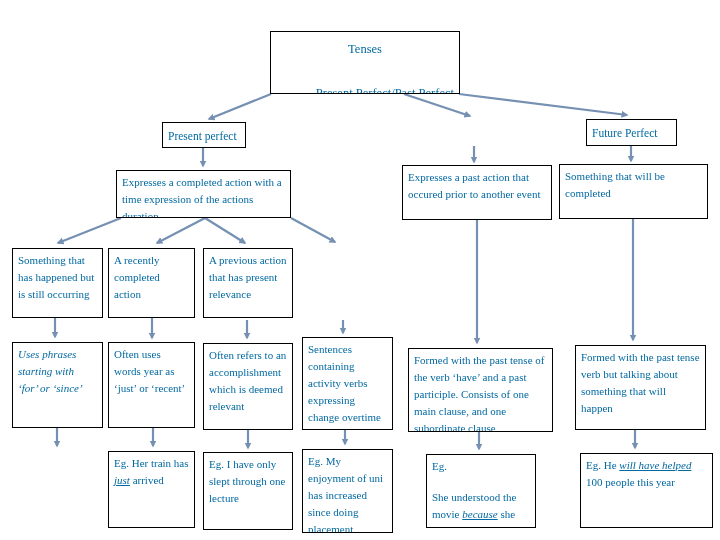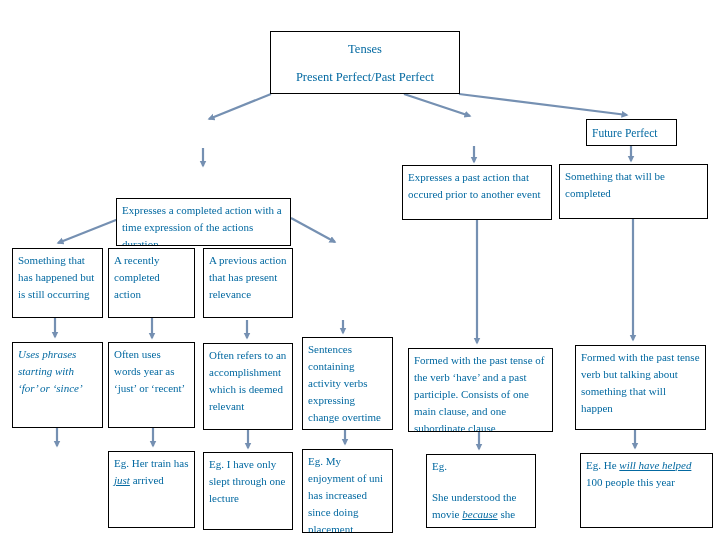--- a/index.html
+++ b/index.html
@@ -23,21 +23,21 @@
     box-sizing: border-box;
     border: 1px solid var(--color-border, #000);
     background: var(--color-bg, #fff);
     font-size: 11px;
     line-height: 1.55;
     padding: 3px 5px;
     overflow: hidden;
   }
   .title-box { text-align: center; font-size: 12.5px; line-height: 1.3; }
   .title-box .t1 { margin-top: 6px; }
-  .title-box .t2 { margin-top: 12px; }
+  .title-box .t2 { margin-top: 28px; text-align: right; }
   .label-box { font-size: 11.5px; padding-top: 5px; }
   .em { font-style: italic; text-decoration: underline; }
   .eg-gap { margin-top: 14px; }
 </style>
 </head>
 <body>
 
 <div id="canvas">
 
   <svg id="connector-layer">
@@ -68,23 +68,24 @@
     <line class="connector" x1="633" y1="219" x2="633" y2="340" marker-end="url(#ah)"></line>
     <line class="connector" x1="479" y1="432" x2="479" y2="449" marker-end="url(#ah)"></line>
     <line class="connector" x1="635" y1="430" x2="635" y2="448" marker-end="url(#ah)"></line>
   </svg>
 
   <div class="box title-box" style="left:270px; top:31px; width:190px; height:63px;">
     <div class="t1">Tenses</div>
     <div class="t2">Present Perfect/Past Perfect</div>
   </div>
 
+  <div class="box label-box" style="left:162px; top:122px; width:84px; height:26px;">Present perfect</div>
   <div class="box label-box" style="left:586px; top:119px; width:91px; height:27px;">Future Perfect</div>
 
-  <div class="box" style="left:116px; top:170px; width:175px; height:48px;margin-top:28px;">Expresses a completed action with a time expression of the actions duration</div>
+  <div class="box" style="left:116px; top:170px; width:175px; height:48px;">Expresses a completed action with a time expression of the actions duration</div>
   <div class="box" style="left:402px; top:165px; width:150px; height:55px;">Expresses a past action that occured prior to another event</div>
   <div class="box" style="left:559px; top:164px; width:149px; height:55px;">Something that will be completed</div>
 
   <div class="box" style="left:12px;  top:248px; width:91px; height:70px;">Something that has happened but is still occurring</div>
   <div class="box" style="left:108px; top:248px; width:87px; height:70px;">A recently completed action</div>
   <div class="box" style="left:203px; top:248px; width:90px; height:70px;">A previous action that has present relevance</div>
 
   <div class="box" style="left:12px;  top:342px; width:91px; height:86px;font-style:italic;">Uses phrases starting with ‘for’ or ‘since’</div>
   <div class="box" style="left:108px; top:342px; width:87px; height:86px;">Often uses words year as ‘just’ or ‘recent’</div>
   <div class="box" style="left:203px; top:343px; width:90px; height:87px;">Often refers to an accomplishment which is deemed relevant</div>

